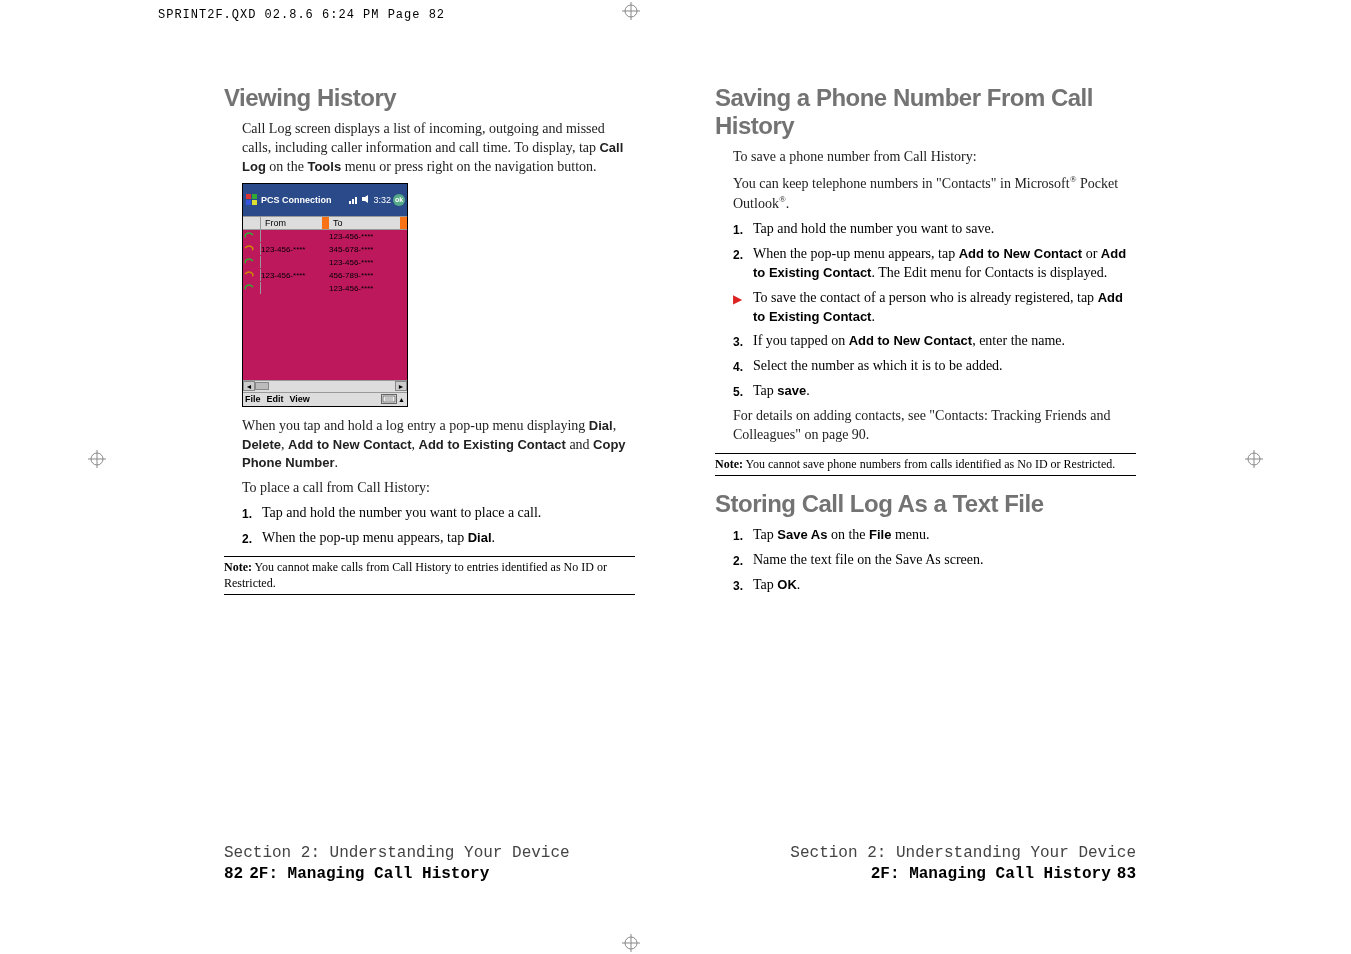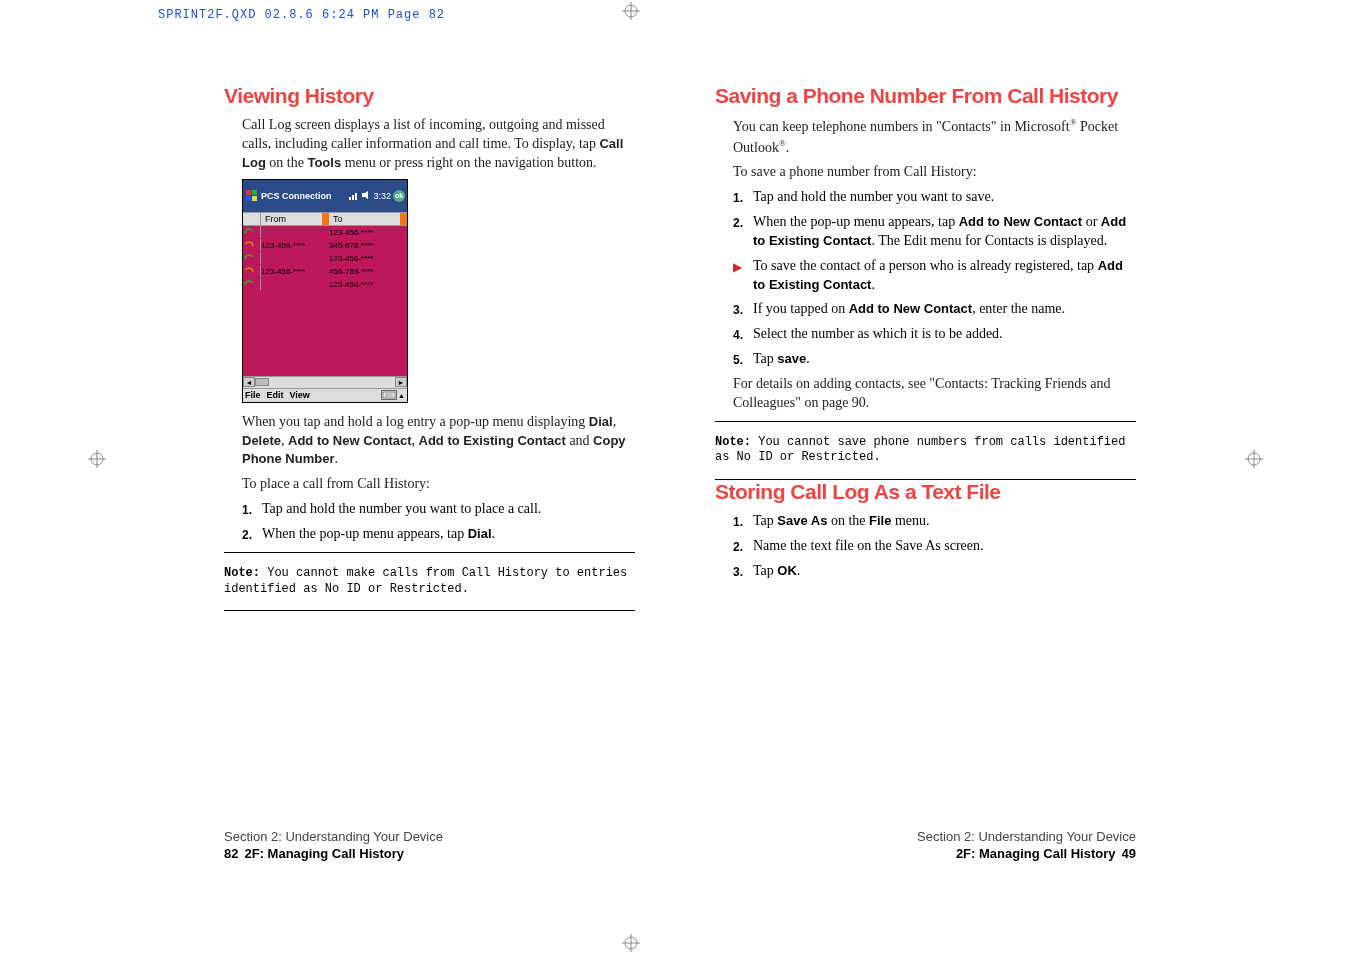--- a/index.html
+++ b/index.html
@@ -10,21 +10,21 @@
     font-family: Georgia, 'Times New Roman', serif;
     position: relative;
     color: #000;
   }
   .header-line {
     position: absolute;
     top: 8px;
     left: 158px;
     font-family: 'Courier New', monospace;
     font-size: 12px;
-    color: #1d4ed8;
+    color: #000000;
     letter-spacing: 1px;
   }
   
   .reg-mark { position:absolute; width:18px; height:18px; }
   .reg-top { top:2px; left:622px; }
   .reg-bottom { bottom:2px; left:622px; }
   .reg-left { top:450px; left:88px; }
   .reg-right { top:450px; right:88px; }
   .reg-mark svg { width:18px; height:18px; }
 
@@ -38,24 +38,24 @@
   }
   .page {
     width: 50%;
     padding: 44px 60px 30px 60px;
     position: relative;
   }
   .page-left { padding-left: 110px; padding-right: 40px; }
   .page-right { padding-left: 40px; padding-right: 100px; }
 
   h2.red {
-    color: #ef4444;
+    color: #737373;
     font-family: Arial, Helvetica, sans-serif;
     font-weight: bold;
-    font-size: 21px;
+    font-size: 24px;
     letter-spacing: -0.5px;
     margin-bottom: 8px;
   }
   .body-block { padding-left: 18px; }
   p.body {
     font-size: 14px;
     line-height: 1.35;
     margin-bottom: 6px;
     color: #222;
   }
@@ -74,25 +74,25 @@
     flex-shrink: 0;
     padding-top: 2px;
   }
   .ol-txt { flex: 1; }
   .bullet-item { display:flex; font-size:14px; line-height:1.35; margin-bottom:6px;}
   .bullet-arrow { color:#d22; width:20px; flex-shrink:0; font-size:12px; padding-top:2px;}
 
   .note-box {
     border-top: 1.5px solid #000;
     border-bottom: 1.5px solid #000;
-    padding: 13px 0;
-    font-family: Liberation Mono, monospace;
+    padding: 3px 0;
+    font-family: Liberation Serif, serif;
     font-size: 12px;
     line-height: 1.3;
-    margin: 8px 0 0 0;
+    margin: 8px 0 14px 0;
   }
   .note-box .nl { font-weight: bold; }
 
   .screenshot-box {
     width: 166px;
     border: 1px solid #000;
     margin: 6px 0 10px 0;
     font-family: Tahoma, Arial, sans-serif;
     font-size: 9px;
     background: #fff;
@@ -130,23 +130,23 @@
   .ss-scroll-btn { width:12px; height:10px; background:#ccc; border:1px solid #888; display:flex;align-items:center;justify-content:center; font-size:7px;}
   .ss-scroll-track { flex:1; height:10px; background:#ddd; position:relative;}
   .ss-scroll-thumb { position:absolute; left:0; width:14px; height:8px; top:1px; background:#bbb; border:1px solid #888;}
   .ss-menubar { display:flex; background:#ddd; height:14px; align-items:center; padding:0 2px; font-size:9px; border-top:1px solid #999; justify-content:space-between;}
   .ss-menus { display:flex; gap:6px; font-weight:bold;}
   .ss-kbd { width:16px; height:10px; border:1px solid #666; background:#eee; display:flex;align-items:center;justify-content:center;}
   .ss-kbd-wrap { display:flex; align-items:center; gap:1px;}
 
   .footer {
     position: absolute;
-    bottom: 32px;
-    font-family: Liberation Sans, sans-serif;
-    font-size: 13px;
+    bottom: 10px;
+    font-family: Liberation Mono, monospace;
+    font-size: 16px;
     line-height: 1.3;
   }
   .footer-left { left: 110px; text-align:left;}
   .footer-left .pn { font-weight:bold; margin-right:6px;}
   .footer-right { right: 100px; text-align:right;}
   .footer-right .pn { font-weight:bold; margin-left:6px;}
   .footer .sec { color:#444; font-weight:normal;}
   .footer .sub { font-weight:bold; color:#000;}
 
   .sup { font-size: 9px; vertical-align: super; }
@@ -319,24 +319,24 @@
     <div class="footer footer-left">
       <div class="sec">Section 2: Understanding Your Device</div>
       <div><span class="pn">82</span><span class="sub">2F: Managing Call History</span></div>
     </div>
   </div>
 
   <div class="page page-right">
     <h2 class="red">Saving a Phone Number From Call History</h2>
 
     <div class="body-block">
+      <p class="body">To save a phone number from Call History:</p>
       <p class="body">
         <span>You can keep telephone numbers in "Contacts" in Microsoft</span><span class="sup">®</span><span> Pocket Outlook</span><span class="sup">®</span><span>.</span>
       </p>
-      <p class="body">To save a phone number from Call History:</p>
 
       <div class="ol-item">
         <div class="ol-num">1.</div>
         <div class="ol-txt">Tap and hold the number you want to save.</div>
       </div>
       <div class="ol-item">
         <div class="ol-num">2.</div>
         <div class="ol-txt">
           <span>When the pop-up menu appears, tap </span><span class="b">Add to New Contact</span><span> or </span><span class="b">Add to Existing Contact</span><span>. The Edit menu for Contacts is displayed.</span>
         </div>
@@ -387,17 +387,17 @@
       <div class="ol-item">
         <div class="ol-num">3.</div>
         <div class="ol-txt">
           <span>Tap </span><span class="b">OK</span><span>.</span>
         </div>
       </div>
     </div>
 
     <div class="footer footer-right">
       <div class="sec">Section 2: Understanding Your Device</div>
-      <div><span class="sub">2F: Managing Call History</span><span class="pn">49</span></div>
+      <div><span class="sub">2F: Managing Call History</span><span class="pn">83</span></div>
     </div>
   </div>
 
 </div>
 
 </body></html>

